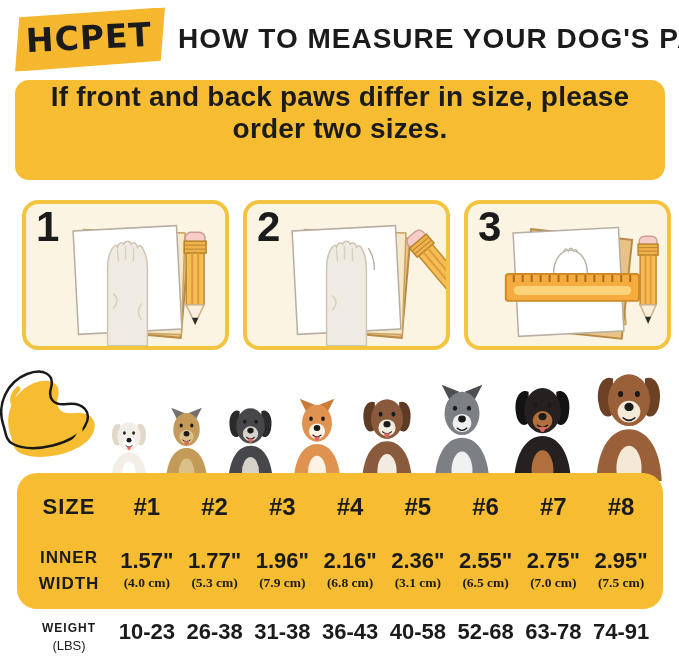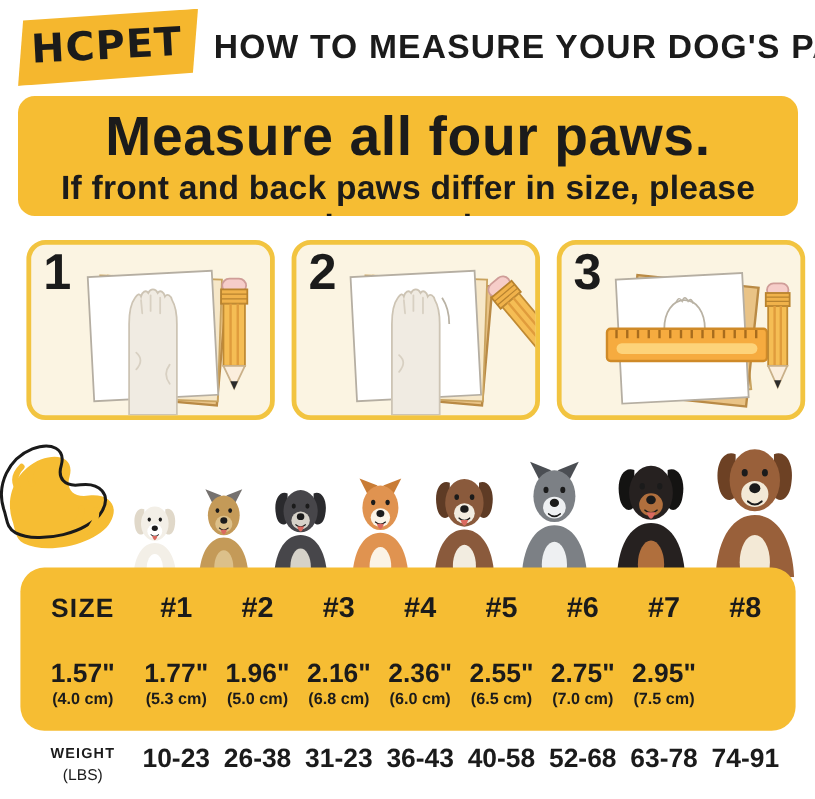--- a/index.html
+++ b/index.html
@@ -47,35 +47,34 @@
   .row{display:grid;grid-template-columns:88px repeat(8,1fr);align-items:center;}
   .row-size{height:56px;}
   .row-width{height:68px;}
   .row-weight{height:58px;}
   .cell{text-align:center;}
   .lbl{font-size:22px;font-weight:bold;letter-spacing:1px;text-align:center;}
   .lbl small{display:block;font-size:13px;font-weight:normal;letter-spacing:0;}
   .lbl .l2{font-size:17px;line-height:1.15;}
   .size-val{font-size:24px;font-weight:bold;}
   .in-val{font-size:22px;font-weight:bold;}
-  .cm-val{font-size:13.5px;font-weight:bold;margin-top:1px;}
+  .cm-val{font-size:13.5px;font-weight:bold;margin-top:1px;font-family:Liberation Serif, serif;}
   .wt-val{font-size:22px;font-weight:bold;}
 </style>
 </head>
 <body>
 
 <div class="header">
   <div class="logo">
     <span>HCPET</span>
   </div>
   <h1>HOW TO MEASURE YOUR DOG'S PAWS</h1>
 </div>
 
 <div class="banner">
-  <h2>Measure all four paws.</h2>
   <p>If front and back paws differ in size, please order two sizes.</p>
 </div>
 
 <div class="steps">
 
   <div class="panel">
     <div class="num">1</div>
     <svg viewBox="0 0 200 142">
       <rect x="60" y="30" width="100" height="100" fill="#e9c386" stroke="#b98a45" stroke-width="2" transform="rotate(5 110 80)"></rect>
       <rect x="56" y="27" width="102" height="102" fill="#f6e7c8" stroke="#c9a35f" stroke-width="1.5" transform="rotate(2 107 78)"></rect>
@@ -259,57 +258,58 @@
       <div class="cell size-val">#1</div>
       <div class="cell size-val">#2</div>
       <div class="cell size-val">#3</div>
       <div class="cell size-val">#4</div>
       <div class="cell size-val">#5</div>
       <div class="cell size-val">#6</div>
       <div class="cell size-val">#7</div>
       <div class="cell size-val">#8</div>
     </div>
     <div class="row row-width">
+      <div class="lbl"><span class="l2">INNER</span><br><span class="l2">WIDTH</span></div>
       <div class="cell">
         <div class="in-val">1.57"</div>
         <div class="cm-val">(4.0 cm)</div>
       </div>
       <div class="cell">
         <div class="in-val">1.77"</div>
         <div class="cm-val">(5.3 cm)</div>
       </div>
       <div class="cell">
         <div class="in-val">1.96"</div>
-        <div class="cm-val">(5.0 cm)</div>
+        <div class="cm-val">(7.9 cm)</div>
       </div>
       <div class="cell">
         <div class="in-val">2.16"</div>
         <div class="cm-val">(6.8 cm)</div>
       </div>
       <div class="cell">
         <div class="in-val">2.36"</div>
-        <div class="cm-val">(6.0 cm)</div>
+        <div class="cm-val">(3.1 cm)</div>
       </div>
       <div class="cell">
         <div class="in-val">2.55"</div>
         <div class="cm-val">(6.5 cm)</div>
       </div>
       <div class="cell">
         <div class="in-val">2.75"</div>
         <div class="cm-val">(7.0 cm)</div>
       </div>
       <div class="cell">
         <div class="in-val">2.95"</div>
         <div class="cm-val">(7.5 cm)</div>
       </div>
     </div>
     <div class="row row-weight">
       <div class="lbl"><span style="font-size:12px">WEIGHT</span><small>(LBS)</small></div>
       <div class="cell wt-val">10-23</div>
       <div class="cell wt-val">26-38</div>
-      <div class="cell wt-val">31-23</div>
+      <div class="cell wt-val">31-38</div>
       <div class="cell wt-val">36-43</div>
       <div class="cell wt-val">40-58</div>
       <div class="cell wt-val">52-68</div>
       <div class="cell wt-val">63-78</div>
       <div class="cell wt-val">74-91</div>
     </div>
   </div>
 
 </body></html>

